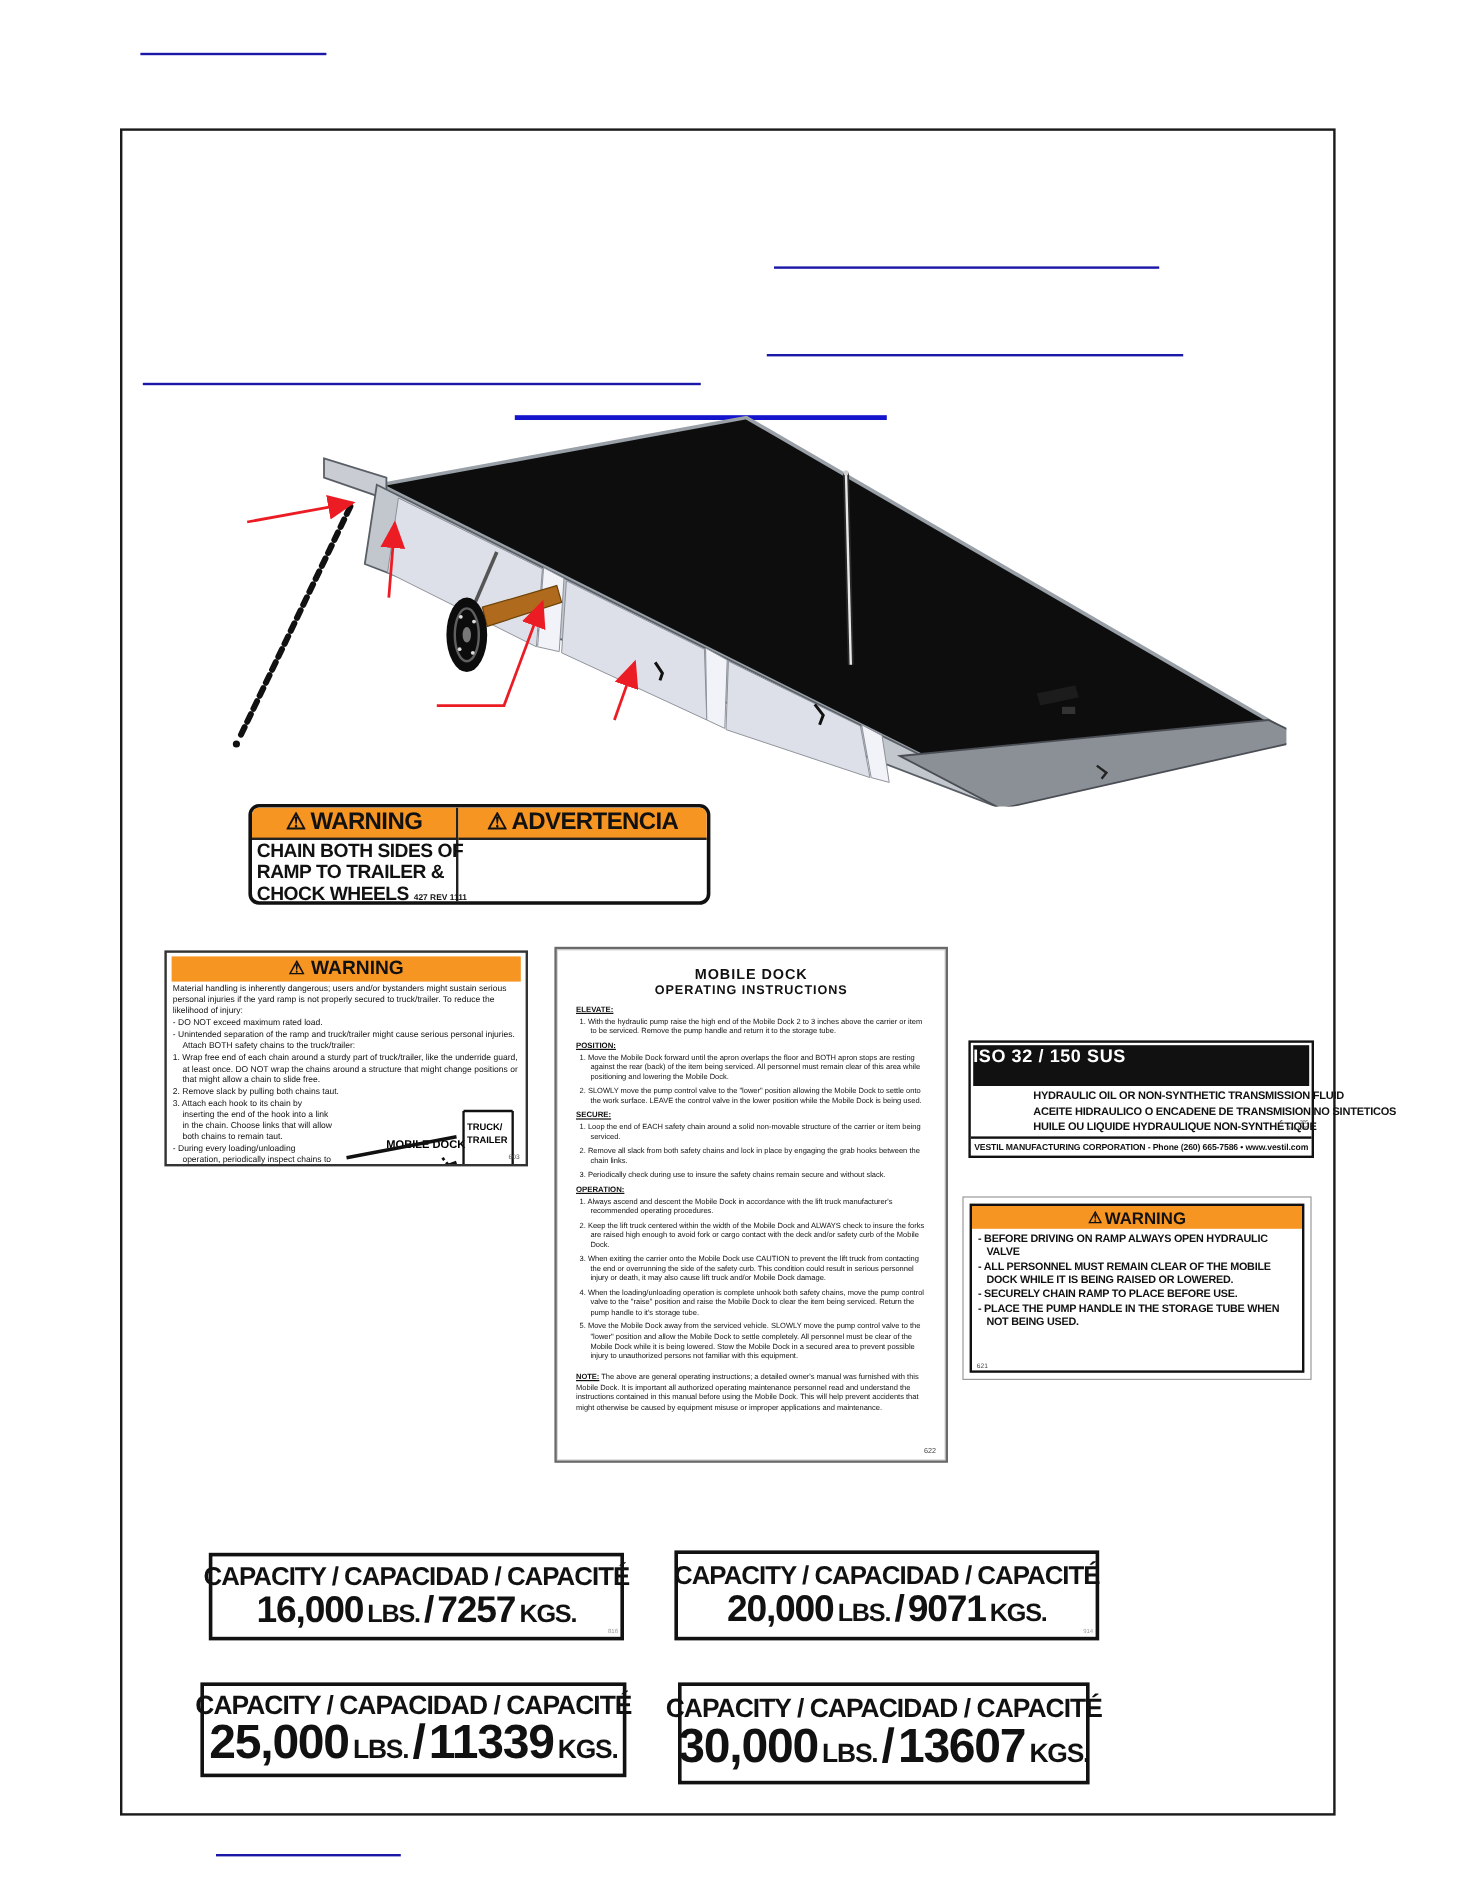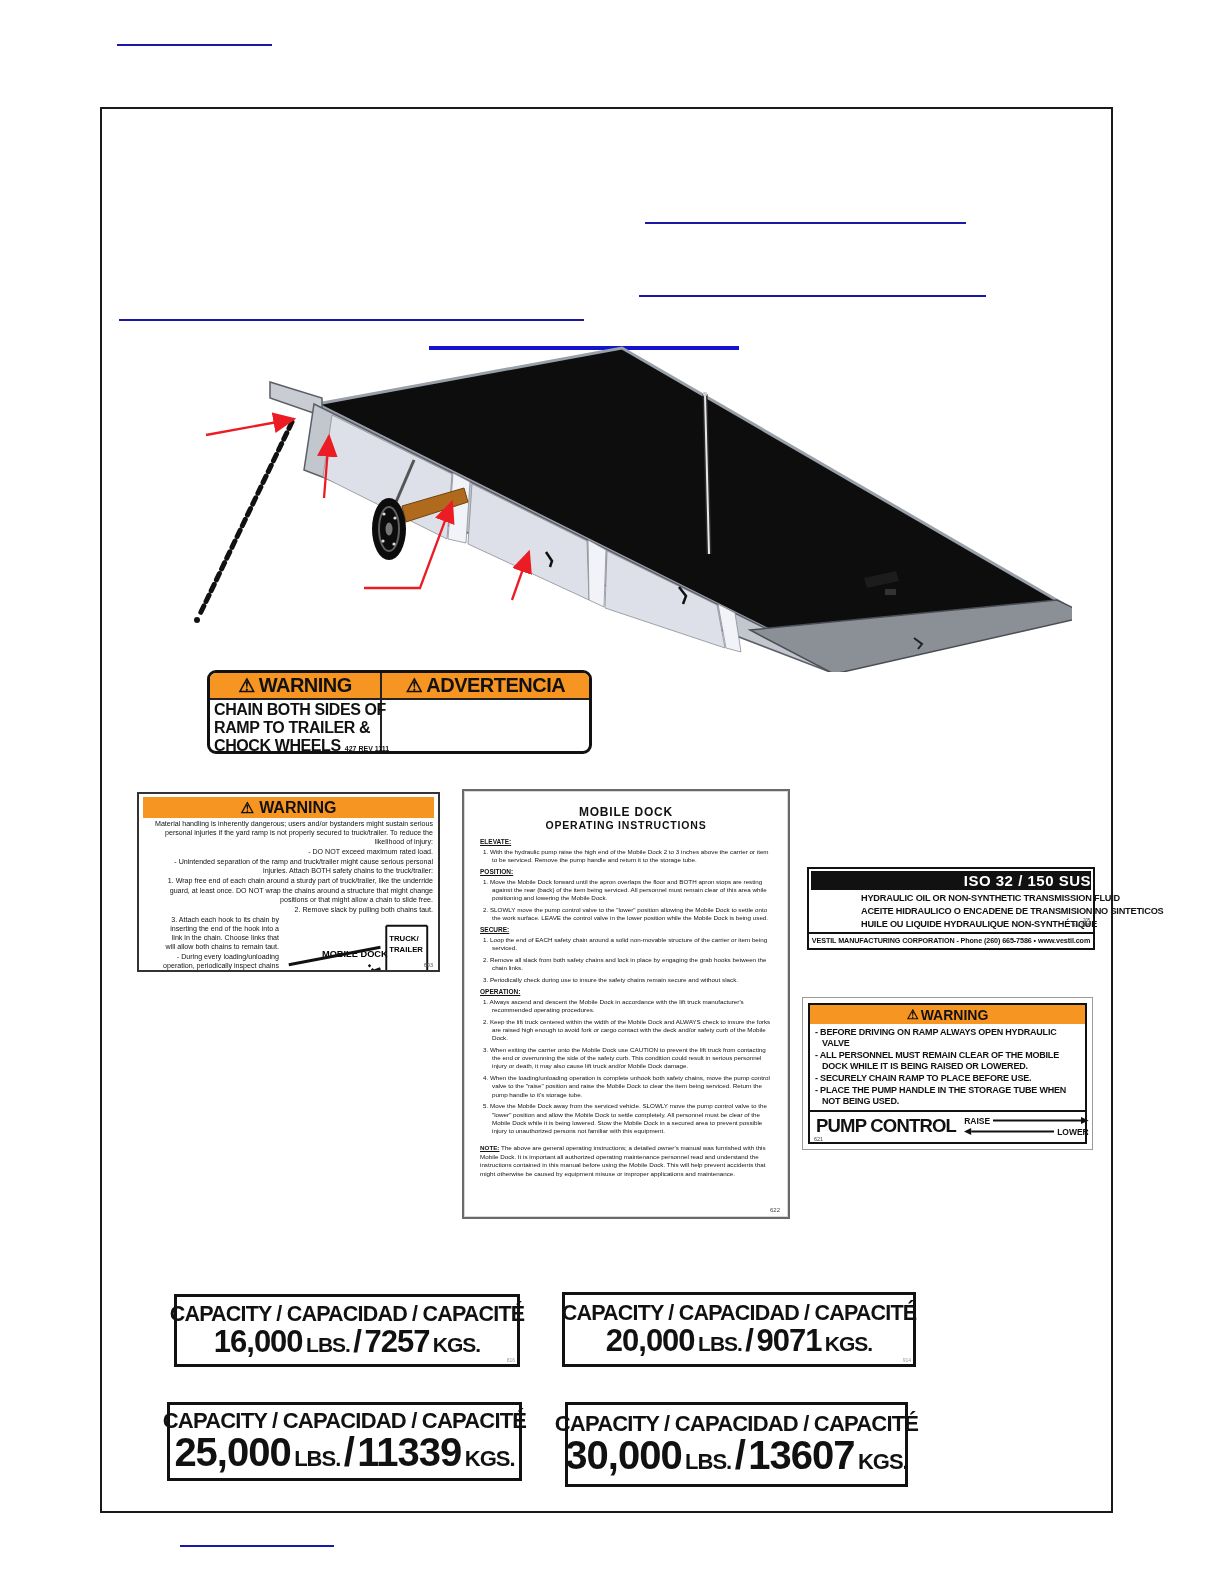--- a/index.html
+++ b/index.html
@@ -26,42 +26,42 @@
   .cl-body-r .ln{font-size:14.5px;text-align:center;}
   .cl-rev{font-size:7px;font-weight:bold;letter-spacing:0;}
   .tri{font-size:0.95em;line-height:1;}
 
   
   .warnleft{position:absolute;left:35px;top:683px;width:303px;height:180px;background:#fff;
       border:2px solid #333;box-sizing:border-box;overflow:hidden;}
   .wl-head{margin:3px 4px 2px;background:#F79522;height:21px;display:flex;align-items:center;
       justify-content:center;gap:5px;font-weight:bold;font-size:16px;}
   .wl-body{padding:0 5px;font-size:7.1px;line-height:1.28;}
-  .wl-body p{margin:0 0 1px 11px;text-align:right;}
+  .wl-body p{margin:0 0 1px 0;}
   .wl-ind{padding-left:8px;text-indent:-8px;margin:0 0 1px 0;}
   .wl-fig{float:right;width:150px;height:78px;margin:2px 0 1px 4px;}
   .wl-num{position:absolute;right:5px;bottom:2px;font-size:5.5px;color:#555;}
 
   
   .op-sheet{position:absolute;left:360px;top:680px;width:328px;height:430px;background:#fff;
       border:2px solid #6a6a6a;box-shadow:inset 0 0 0 1px #d8d8d8;box-sizing:border-box;
       padding:14px 16px 8px;overflow:hidden;}
   .op-title{text-align:center;font-weight:bold;font-size:12px;letter-spacing:0.8px;}
   .op-title2{text-align:center;font-weight:bold;font-size:10.5px;letter-spacing:0.8px;margin-bottom:7px;}
   .op-head{font-size:6.5px;font-weight:bold;text-decoration:underline;margin:4px 0 2.5px;}
   .op-item{font-size:6.25px;line-height:1.32;margin:0 0 3.5px 3px;padding-left:9px;text-indent:-9px;}
   .op-note{font-size:6.25px;line-height:1.35;margin-top:9px;}
   .op-note .u{text-decoration:underline;font-weight:bold;}
   .op-num{position:absolute;right:8px;bottom:4px;font-size:6px;color:#444;}
 
   
   .iso{position:absolute;left:705px;top:758px;width:288px;background:#fff;border:2px solid #111;
       box-sizing:border-box;padding:2px 2px 0;}
-  .iso-head{background:#111;color:#fff;font-weight:bold;font-size:15px;text-align:right;
-      height:19px;line-height:19px;letter-spacing:0.5px;padding-left:23px;}
+  .iso-head{background:#111;color:#fff;font-weight:bold;font-size:15px;text-align:left;
+      height:34px;line-height:19px;letter-spacing:0.5px;}
   .iso-line{font-weight:bold;font-size:9.2px;letter-spacing:-0.2px;padding:3px 2px 0;position:relative;white-space:nowrap;margin-left:48px;}
   .iso-rev{position:absolute;right:1px;top:2px;font-size:4.5px;font-weight:normal;color:#333;
       text-align:right;line-height:1.15;}
   .iso-foot{border-top:2px solid #111;margin:3px -2px 0;font-weight:bold;font-size:7.2px;
       text-align:center;padding:2px 0 3px;letter-spacing:-0.1px;}
 
   
   .pump{position:absolute;left:700px;top:888px;width:291px;height:153px;border:1px solid #9a9a9a;
       background:#fff;box-sizing:border-box;padding:5px;}
   .pump-inner{border:2px solid #111;height:100%;box-sizing:border-box;position:relative;
@@ -255,39 +255,20 @@
         <div class="pump-head">
           <span class="tri">⚠</span>
           <span>WARNING</span>
         </div>
         <div class="pump-bullets">
           <div class="pump-b">- BEFORE DRIVING ON RAMP ALWAYS OPEN HYDRAULIC VALVE</div>
           <div class="pump-b">- ALL PERSONNEL MUST REMAIN CLEAR OF THE MOBILE DOCK WHILE IT IS BEING RAISED OR LOWERED.</div>
           <div class="pump-b">- SECURELY CHAIN RAMP TO PLACE BEFORE USE.</div>
           <div class="pump-b">- PLACE THE PUMP HANDLE IN THE STORAGE TUBE WHEN NOT BEING USED.</div>
         </div>
-        <div class="pump-bottom">
-          <span class="pump-title">PUMP CONTROL</span>
-          <div class="pump-arrows">
-            <div class="pa-row">
-              <span>RAISE</span>
-              <svg viewBox="0 0 100 10" preserveAspectRatio="none">
-                <line x1="0" y1="5" x2="92" y2="5" stroke="#111" stroke-width="2"></line>
-                <polygon points="92,1 100,5 92,9" fill="#111"></polygon>
-              </svg>
-            </div>
-            <div class="pa-row">
-              <svg viewBox="0 0 100 10" preserveAspectRatio="none">
-                <line x1="8" y1="5" x2="100" y2="5" stroke="#111" stroke-width="2"></line>
-                <polygon points="8,1 0,5 8,9" fill="#111"></polygon>
-              </svg>
-              <span>LOWER</span>
-            </div>
-          </div>
-        </div>
         <div class="pump-num">621</div>
       </div>
     </div>
 
     <div class="cap c16">
       <div class="cap-title">CAPACITY / CAPACIDAD / CAPACITÉ</div>
       <div class="cap-line">
         <span class="cap-num">16,000</span> <span class="cap-unit">LBS.</span>
         <span class="cap-num">/</span>
         <span class="cap-num">7257</span> <span class="cap-unit">KGS.</span>

